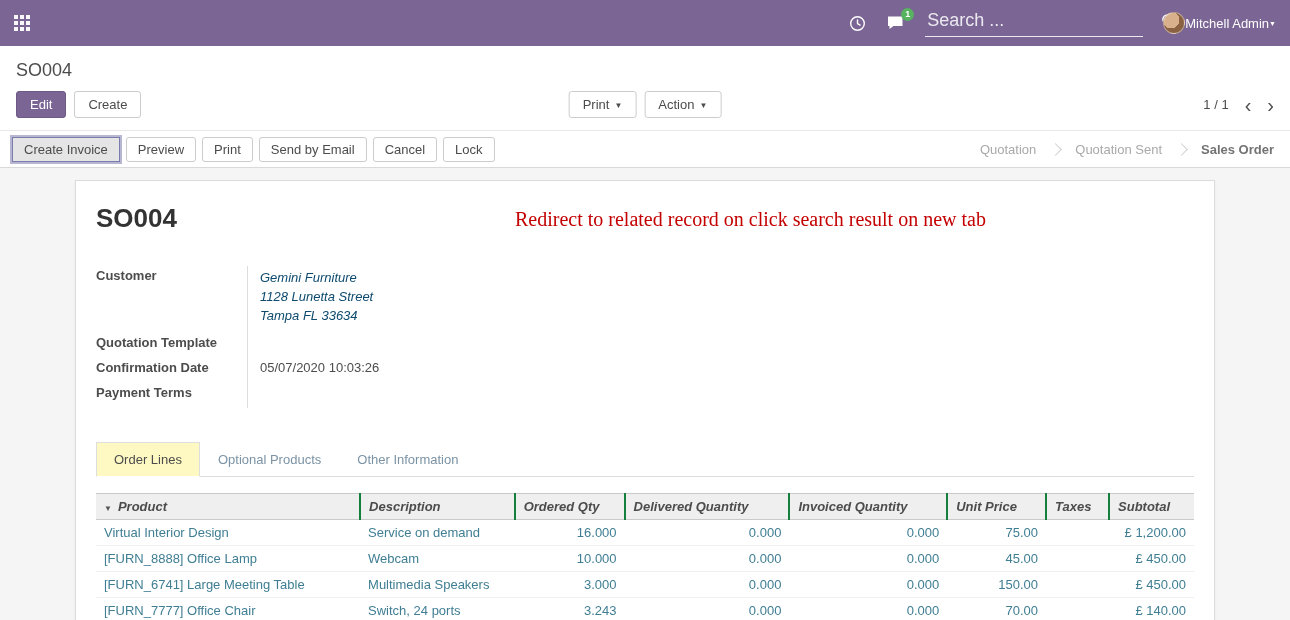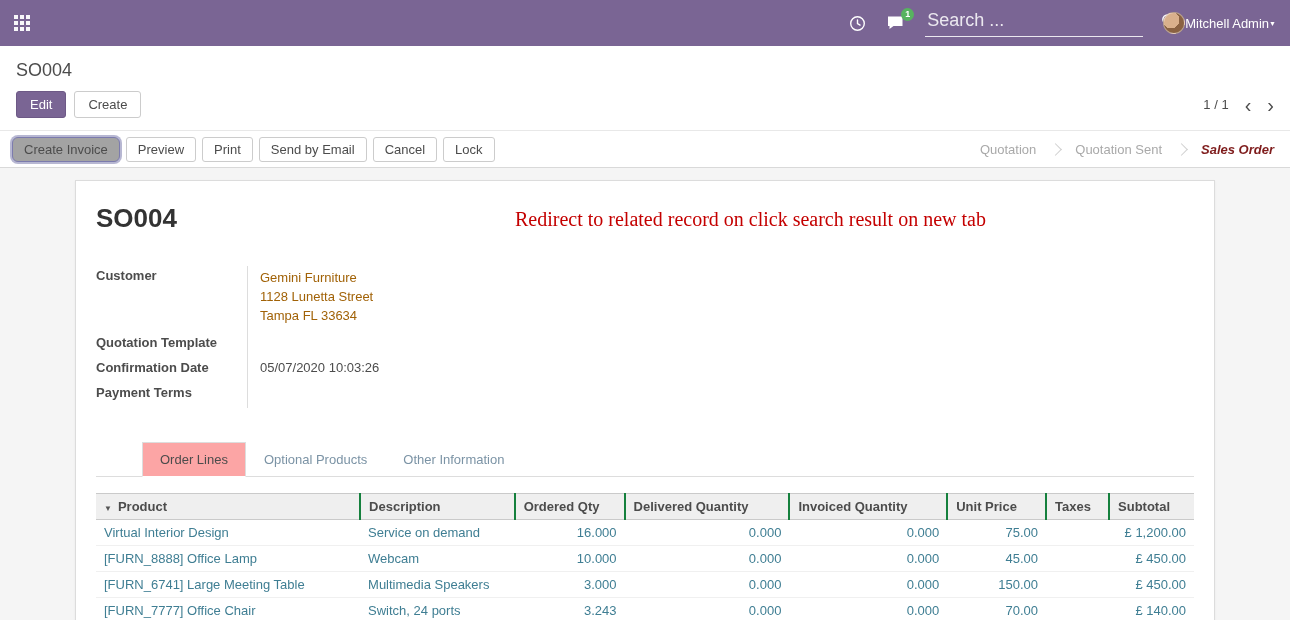--- a/index.html
+++ b/index.html
@@ -61,26 +61,26 @@
   .pager .chev { font-size:20px; line-height:14px; cursor:pointer; color:#4c4c4c; }
 
   
   .statusbar {
     background:#fff; border-top:1px solid #e8e8e8; border-bottom:1px solid #d9d9d9;
     display:flex; align-items:center; height:38px; padding-left:12px;
   }
   .sb-buttons { display:flex; gap:6px; }
   .sb-btn { padding:4px 11px; }
   .sb-highlight {
-    background:#a3a3a3; border:1px solid #7c7bad;
-    box-shadow:0 0 0 2px rgba(124,123,173,.55); border-radius:6px;
+    background:#e5e5e5; border:1px solid #7c7bad;
+    box-shadow:0 0 0 2px rgba(124,123,173,.55); border-radius:0;
   }
   .pipeline { margin-left:auto; display:flex; align-items:center; height:100%; }
   .state { padding:0 16px; color:#a9a9a9; font-size:13px; cursor:pointer; }
-  .state.active { color:#7f1d1d; font-weight:bold;font-style:italic; }
+  .state.active { color:#737373; font-weight:bold; }
   .pipe-chev {
     width:9px; height:9px; border-top:1px solid #cfcfcf; border-right:1px solid #cfcfcf;
     transform:rotate(45deg); margin:0 -1px;
   }
 
   
   .sheet-wrap { background:#f5f5f5; }
   .sheet {
     width:1140px; margin:12px auto 0; background:#fff;
     border:1px solid #dcdcdc; box-shadow:0 1px 2px rgba(0,0,0,.06);
@@ -93,39 +93,39 @@
     font-family:"Liberation Serif", serif; font-size:20px; color:#c40000;
   }
 
   .fields { display:flex; margin-top:32px;flex-direction:column; }
   .fgroup { width:50%; display:grid; grid-template-columns:152px 1fr; align-content:start; }
   .flabel {
     font-weight:bold; color:#4c4c4c; padding:2px 10px 8px 0;
     border-right:1px solid #ddd;
   }
   .fvalue { padding:2px 0 8px 12px; }
-  .linktext { color:#a16207; }
+  .linktext { color:#0c4a6e;font-style:italic; }
   .addr div { line-height:19px; }
 
   
   .tabs { margin-top:34px; border-bottom:1px solid #ddd; display:flex; }
   .tab {
     padding:9px 17px; cursor:pointer; color:#7b93a5; font-size:13px;
     border:1px solid transparent; margin-bottom:-1px;
   }
   .tab.active {
-    color:#4c4c4c; background:#fca5a5; border-color:#ddd; border-bottom-color:#fff;margin-left:46px;
+    color:#4c4c4c; background:#fef9c3; border-color:#ddd; border-bottom-color:#fff;
   }
 
   
   table.olines { width:100%; border-collapse:collapse; margin-top:16px; }
   .olines th {
     background:#efefef; color:#4c4c4c; font-weight:bold; text-align:left;
     padding:5px 8px; border-top:1px solid #cacaca; border-bottom:1px solid #cacaca;
-    font-size:13px; white-space:nowrap;
+    font-size:13px; white-space:nowrap;font-style:italic;
   }
   .olines th + th { border-left:2px solid #15803d; }
   .olines td { padding:5px 8px; font-size:13px; }
   .olines tbody tr td { border-top:1px solid #f0f0f0; }
   .olines tbody tr:first-child td { border-top:none; }
   .num { text-align:right; }
   .olines td { color:#3f7e93; cursor:pointer; }
   .hdr-caret { font-size:8px; color:#555; margin-right:6px; cursor:pointer; }
 
   .table-scrollbar { height:8px; background:#d8d8d8; margin-top:4px; border-radius:2px; }
@@ -182,20 +182,28 @@
 <div class="breadcrumb-bar">
   <span class="bc-title">SO004</span>
 </div>
 
 <div class="control-bar">
   <div class="btn-group">
     <button class="btn btn-primary">Edit</button>
     <button class="btn">Create</button>
   </div>
 
+  <div class="center-actions">
+    <button class="btn">
+      <span>Print</span><span class="dd-caret">▼</span>
+    </button>
+    <button class="btn">
+      <span>Action</span><span class="dd-caret">▼</span>
+    </button>
+  </div>
 
   <div class="pager">
     <span>1 / 1</span>
     <span class="chev">‹</span>
     <span class="chev">›</span>
   </div>
 </div>
 
 <div class="statusbar">
   <div class="sb-buttons">

